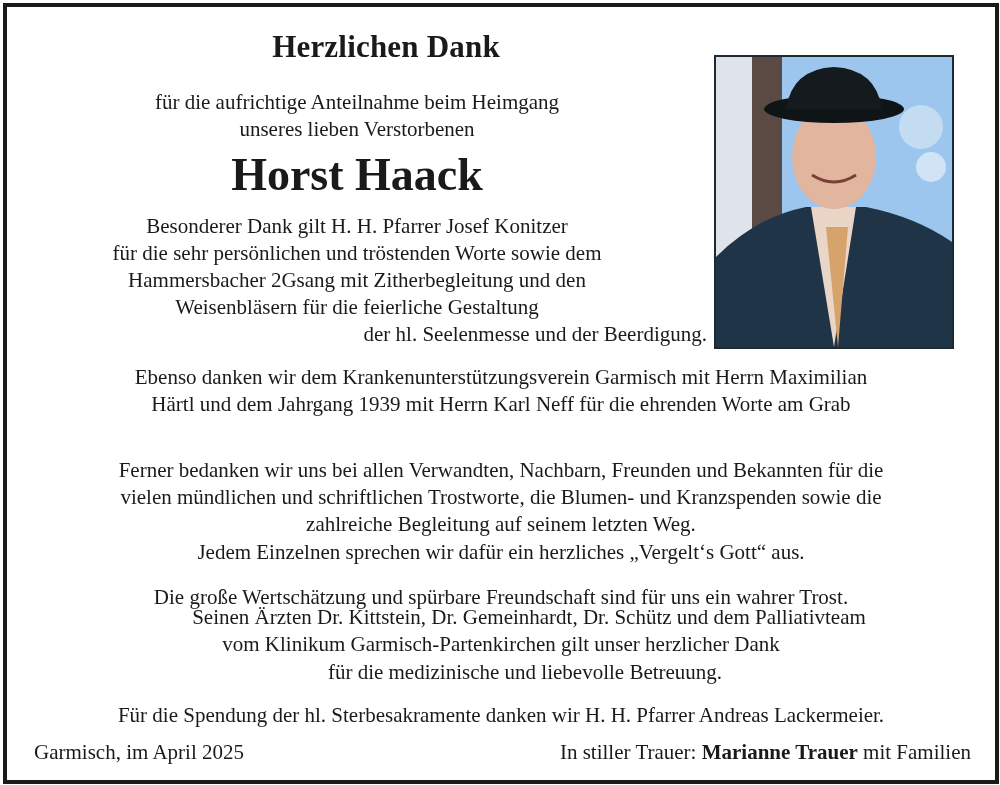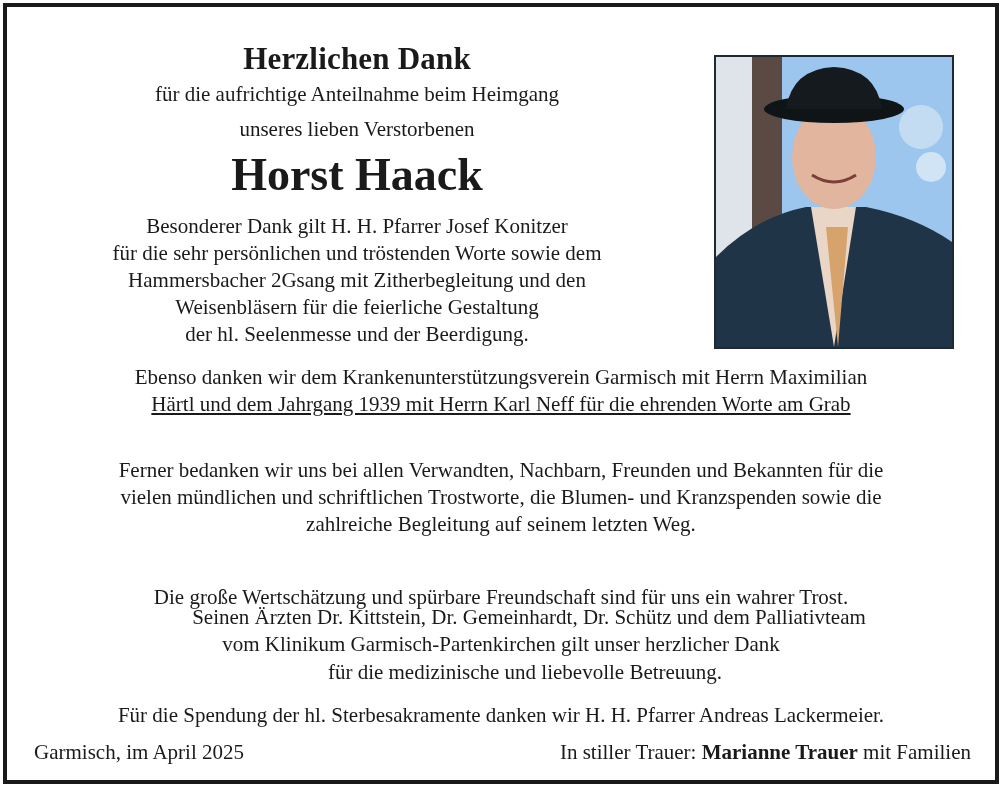--- a/index.html
+++ b/index.html
@@ -23,55 +23,56 @@
   .footer-left { position: absolute; left: 27px; top: 733px; font-size: 21px; white-space: nowrap; }
   .footer-right { position: absolute; right: 24px; top: 733px; font-size: 21px; white-space: nowrap; }
   b { font-weight: bold; }
 </style>
 </head>
 <body>
 
 <div class="frame serif">
 
   <div class="topcol">
-    <div class="line title" style="top:40px;">Herzlichen Dank</div>
-    <div class="line" style="top:75px;text-align:center;">für die aufrichtige Anteilnahme beim Heimgang</div>
+    <div class="line title" style="top:28px;padding-left:29px;">Herzlichen Dank</div>
+    <div class="line" style="top:83px;text-align:center;">für die aufrichtige Anteilnahme beim Heimgang</div>
     <div class="line" style="top:110px;">unseres lieben Verstorbenen</div>
     <div class="line name" style="top:143px;">Horst Haack</div>
 
     <div class="line" style="top:207px;">Besonderer Dank gilt H. H. Pfarrer Josef Konitzer</div>
     <div class="line" style="top:234px;">für die sehr persönlichen und tröstenden Worte sowie dem</div>
     <div class="line" style="top:261px;">Hammersbacher 2Gsang mit Zitherbegleitung und den</div>
     <div class="line" style="top:288px;">Weisenbläsern für die feierliche Gestaltung</div>
-    <div class="line" style="top:315px;">der hl. Seelenmesse und der Beerdigung.</div>
+    <div class="line" style="top:315px;text-align:right;">der hl. Seelenmesse und der Beerdigung.</div>
   </div>
 
   <div class="photo">
     <svg width="236" height="290" viewBox="0 0 236 290">
       <rect x="0" y="0" width="236" height="290" fill="#9cc6ee"></rect>
       <rect x="0" y="0" width="36" height="290" fill="#dfe3ea"></rect>
       <rect x="36" y="0" width="30" height="290" fill="#5b4a44"></rect>
       <circle cx="205" cy="70" r="22" fill="#c4dcf2"></circle>
       <circle cx="215" cy="110" r="15" fill="#d0e4f5"></circle>
       <path d="M0 290 L0 200 Q40 160 90 150 L150 150 Q200 160 236 185 L236 290 Z" fill="#1f3446"></path>
       <path d="M95 150 L118 290 L140 150 Z" fill="#e9d6c6"></path>
       <path d="M110 170 L122 290 L132 170 Z" fill="#d7a36d"></path>
       <ellipse cx="118" cy="100" rx="42" ry="52" fill="#e2b59f"></ellipse>
       <ellipse cx="118" cy="52" rx="70" ry="14" fill="#0f1417"></ellipse>
       <path d="M70 52 Q76 12 118 10 Q160 12 166 52 Z" fill="#141a1d"></path>
       <path d="M96 118 Q118 132 140 118" stroke="#7a4038" stroke-width="3" fill="none"></path>
     </svg>
   </div>
 
   <div class="line" style="top:358px;">Ebenso danken wir dem Krankenunterstützungsverein Garmisch mit Herrn Maximilian</div>
-  <div class="line" style="top:385px;text-decoration:underline;">Härtl und dem Jahrgang 1939 mit Herrn Karl Neff für die ehrenden Worte am Grab</div>
+  <div class="line" style="top:385px;">Härtl und dem Jahrgang 1939 mit Herrn Karl Neff für die ehrenden Worte am Grab</div>
 
   <div class="line" style="top:451px;">Ferner bedanken wir uns bei allen Verwandten, Nachbarn, Freunden und Bekannten für die</div>
   <div class="line" style="top:505px;">zahlreiche Begleitung auf seinem letzten Weg.</div>
   <div class="line" style="top:478px;">vielen mündlichen und schriftlichen Trostworte, die Blumen- und Kranzspenden sowie die</div>
+  <div class="line" style="top:533px;">Jedem Einzelnen sprechen wir dafür ein herzliches „Vergelt‘s Gott“ aus.</div>
   <div class="line" style="top:578px;">Die große Wertschätzung und spürbare Freundschaft sind für uns ein wahrer Trost.</div>
 
   <div class="line" style="top:598px;margin-left:28px;">Seinen Ärzten Dr. Kittstein, Dr. Gemeinhardt, Dr. Schütz und dem Palliativteam</div>
   <div class="line" style="top:625px;">vom Klinikum Garmisch-Partenkirchen gilt unser herzlicher Dank</div>
   <div class="line" style="top:653px;padding-left:24px;">für die medizinische und liebevolle Betreuung.</div>
   <div class="line" style="top:680px;margin-top:16px;">Für die Spendung der hl. Sterbesakramente danken wir H. H. Pfarrer Andreas Lackermeier.</div>
 
   <div class="footer-left">Garmisch, im April 2025</div>
   <div class="footer-right"><span>In stiller Trauer: </span><b>Marianne Trauer</b><span> mit Familien</span></div>
 

